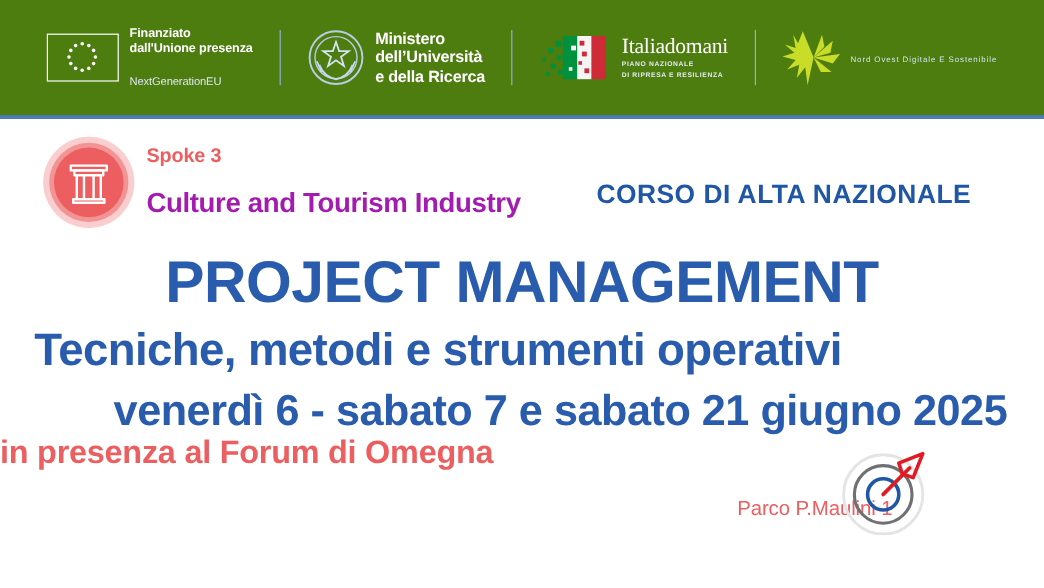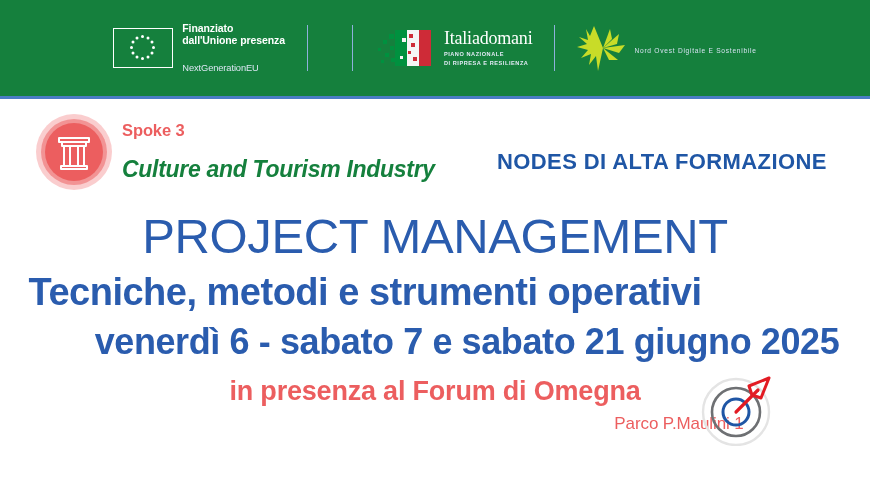--- a/index.html
+++ b/index.html
@@ -14,21 +14,21 @@
     overflow: hidden;
     position: relative;
   }
 
   
   .banner {
     position: absolute;
     left: 0; top: 0;
     width: 870px;
     height: 99px;
-    background: #15803d;
+    background: #4d7c0f;
     border-bottom: 3px solid #4A7CC4;
     box-sizing: border-box;
     display: flex;
     align-items: center;
     justify-content: center;
   }
   .logo-group {
     display: flex;
     align-items: center;
     height: 100%;
@@ -157,47 +157,46 @@
     width: 58px; height: 58px;
   }
   .spoke-labels { line-height: 1.12; }
   .spoke-kicker {
     color: #EC5E5F;
     font-size: 16.5px;
     font-weight: bold;
     letter-spacing: -0.1px;
   }
   .spoke-title {
-    color: #15803d;
+    color: #a21caf;
     font-size: 23px;
     font-weight: bold;
     letter-spacing: -0.3px;
     margin-top: 17px;
-    font-style: italic;
   }
 
   .corso {
     position: absolute;
     left: 497px; top: 149px;
     color: #1F56A5;
     font-size: 22px;
     font-weight: bold;
     letter-spacing: 0.4px;
     white-space: nowrap;
   }
 
   
   .main-title {
     position: absolute;
     left: 0; top: 212px;
     width: 870px;
     text-align: center;
     color: #2A5CAE;
     font-size: 49px;
-    font-weight: normal;
+    font-weight: bold;
     letter-spacing: -0.4px;
     line-height: 1;
   }
   .main-sub {
     position: absolute;
     left: 0; top: 273px;
     width: 730px;
     text-align: center;
     color: #2A5CAE;
     font-size: 38px;
@@ -212,23 +211,22 @@
     text-align: center;
     color: #2A5CAE;
     font-size: 36px;
     font-weight: bold;
     letter-spacing: -0.4px;
     line-height: 1;
     padding-left: 32px;
   }
   .main-venue {
     position: absolute;
-    left: 0; top: 378px;
-    width: 870px;
-    text-align: center;
+    left: 0; top: 364px;
+    width: 870px;
     color: #EC5E5F;
     font-size: 27px;
     font-weight: bold;
     letter-spacing: -0.2px;
     line-height: 1;
   }
   .main-address {
     position: absolute;
     left: 0; top: 415px;
     width: 1358px;
@@ -276,20 +274,37 @@
       </div>
       <div class="eu-text">
         <span>Finanziato</span><br>
         <span>dall'Unione presenza</span>
         <span class="sub">NextGenerationEU</span>
       </div>
     </div>
 
     <div class="sep"></div>
 
+    <div class="logo-cell">
+      <div class="mur-emblem">
+        <svg width="48" height="48" viewBox="0 0 48 48">
+          <circle cx="24" cy="24" r="22" fill="none" stroke="#BBCDE6" stroke-width="1.6"></circle>
+          <circle cx="24" cy="24" r="17.5" fill="none" stroke="#BBCDE6" stroke-width="1.2"></circle>
+          <path d="M24 11 L26.6 18.6 L34.6 18.6 L28.2 23.4 L30.6 31 L24 26.3 L17.4 31 L19.8 23.4 L13.4 18.6 L21.4 18.6 Z" fill="none" stroke="#D5E2F2" stroke-width="1.5"></path>
+          <path d="M10 30 Q14 40 24 42 Q34 40 38 30" fill="none" stroke="#C7D7EC" stroke-width="1.8"></path>
+          <path d="M8 27 L12 36" stroke="#C7D7EC" stroke-width="1.4" fill="none"></path>
+          <path d="M40 27 L36 36" stroke="#C7D7EC" stroke-width="1.4" fill="none"></path>
+        </svg>
+      </div>
+      <div class="mur-text">
+        <span>Ministero</span><br>
+        <span>dell’Università</span><br>
+        <span>e della Ricerca</span>
+      </div>
+    </div>
 
     <div class="sep"></div>
 
     <div class="logo-cell">
       <div class="itd-mark">
         <svg width="62" height="44" viewBox="0 0 62 44">
           <rect x="20" y="4" width="12" height="36" fill="#00913F"></rect>
           <rect x="32" y="4" width="12" height="36" fill="#F5F5F5"></rect>
           <rect x="44" y="4" width="12" height="36" fill="#CE2B37"></rect>
           <g fill="#00913F">
@@ -355,21 +370,21 @@
         <rect x="16" y="43" width="26" height="3"></rect>
       </g>
     </svg>
   </div>
   <div class="spoke-labels">
     <div class="spoke-kicker">Spoke 3</div>
     <div class="spoke-title">Culture and Tourism Industry</div>
   </div>
 </div>
 
-<div class="corso">NODES DI ALTA FORMAZIONE</div>
+<div class="corso">CORSO DI ALTA NAZIONALE</div>
 <div class="main-title">PROJECT MANAGEMENT</div>
 <div class="main-sub">Tecniche, metodi e strumenti operativi</div>
 <div class="main-date">venerdì 6 - sabato 7 e sabato 21 giugno 2025</div>
 <div class="main-venue">in presenza al Forum di Omegna</div>
 <div class="main-address">Parco P.Maulini 1</div>
 
 <svg class="target-icon" viewBox="0 0 74 74">
   <circle cx="35" cy="40" r="33" fill="none" stroke="#E4E4E4" stroke-width="2.4"></circle>
   <circle cx="35" cy="40" r="24" fill="none" stroke="#6E7073" stroke-width="2.6"></circle>
   <circle cx="35" cy="40" r="13" fill="none" stroke="#1F56A5" stroke-width="3"></circle>

